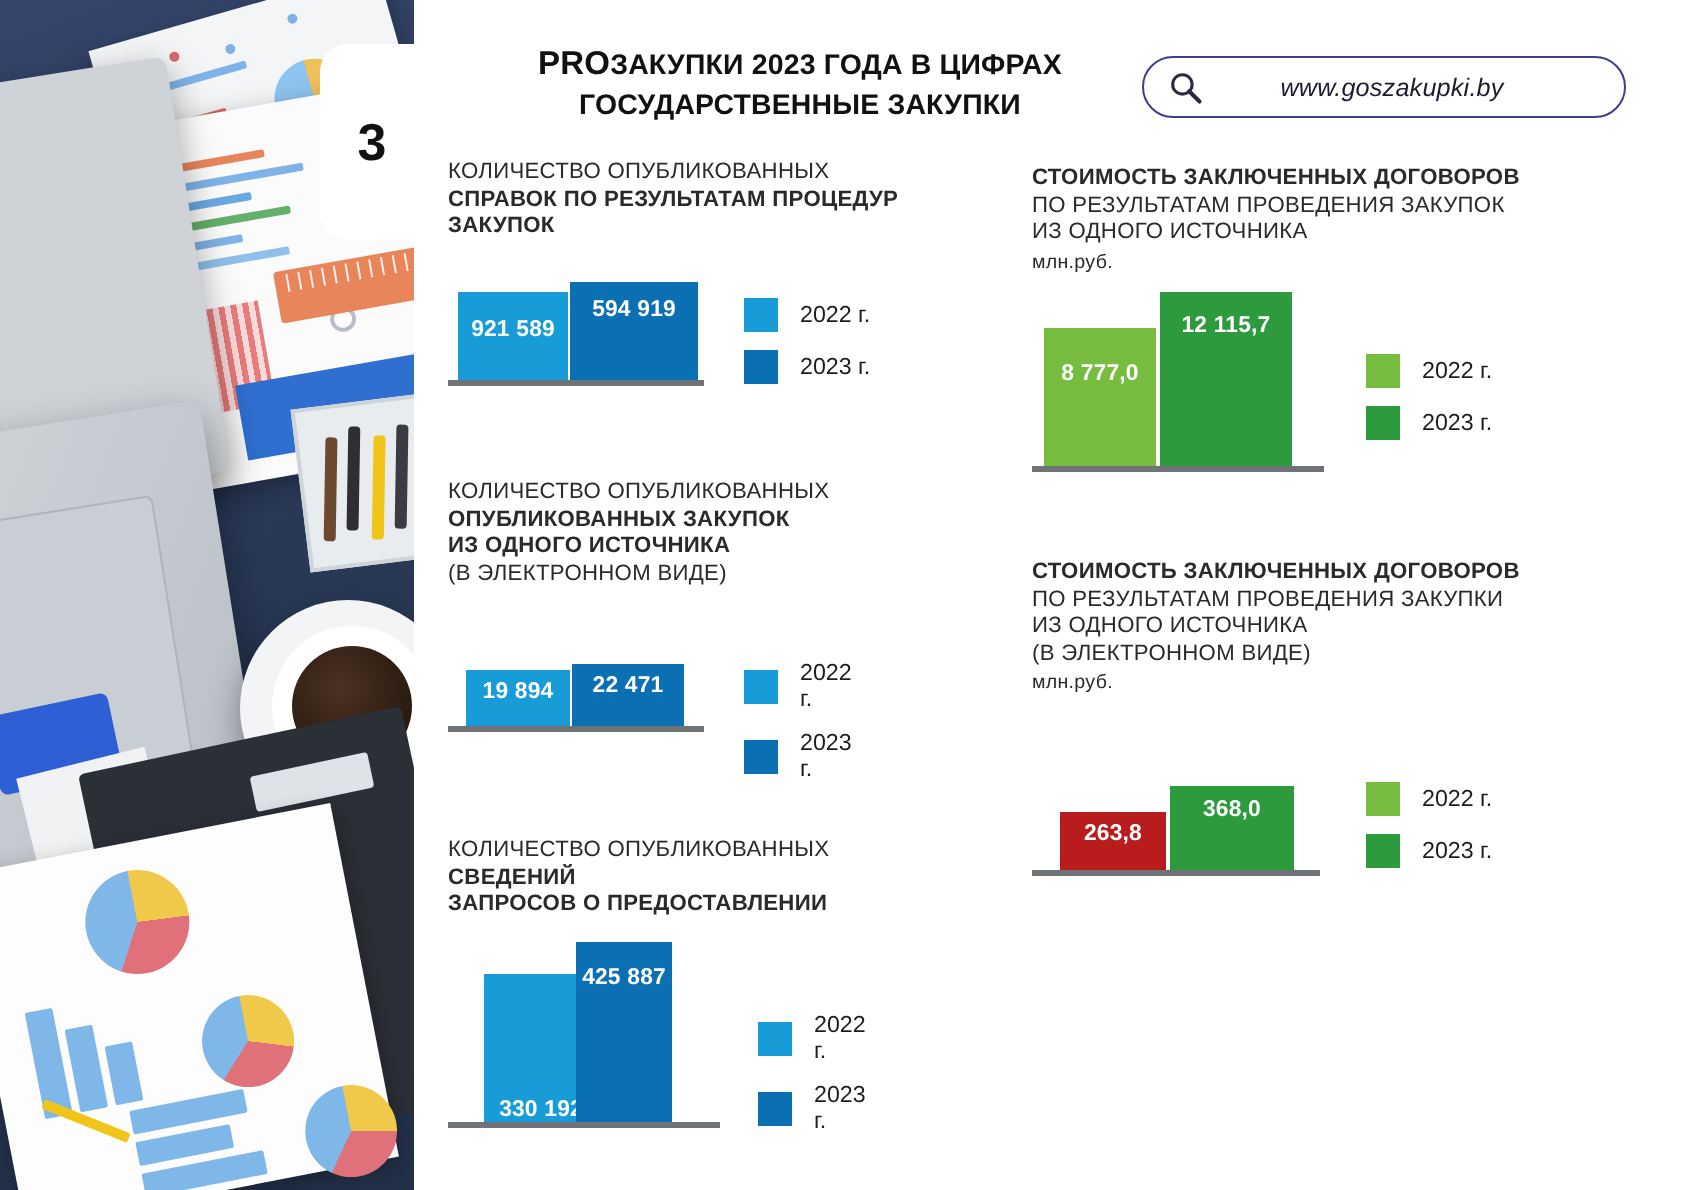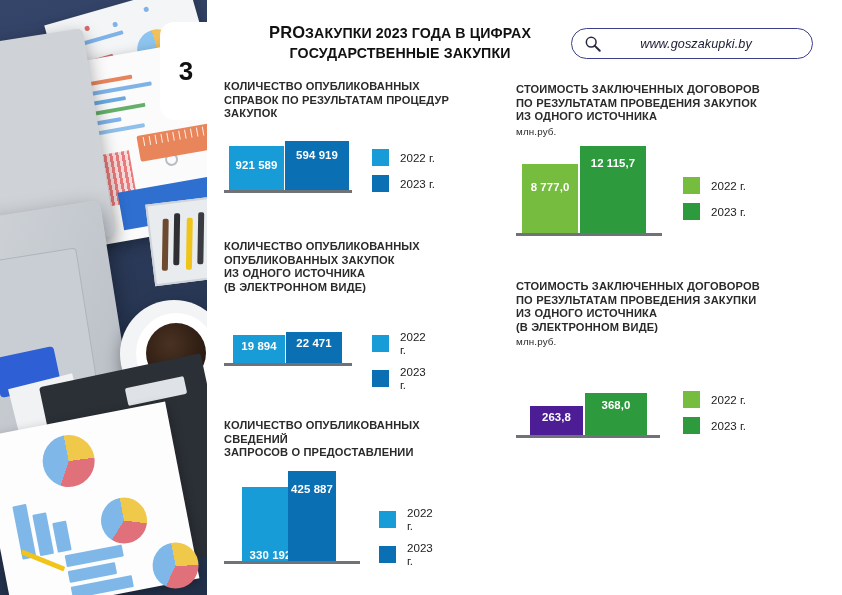--- a/index.html
+++ b/index.html
@@ -87,21 +87,21 @@
   }
   .mag{margin-left:12px;width:18px;height:18px;flex:0 0 auto;}
   .url{
     flex:1;text-align:center;padding-right:22px;
     font-size:12.6px;color:#1b1b33;letter-spacing:.1px;font-style:italic;
   }
 
   
   .block{position:absolute;}
   .heading{font-size:11.1px;color:#2a2a2a;line-height:13.6px;letter-spacing:.15px;}
-  .heading .l{font-weight:bold;}
+  .heading .l{font-weight:normal;}
   .heading .b{font-weight:bold;}
   .units{font-size:9.8px;color:#2a2a2a;font-weight:normal;margin-top:1px;}
 
   .plot{position:relative;}
   .baseline{position:absolute;left:0;bottom:0;height:3px;background:#6f7377;}
   .bar{position:absolute;bottom:3px;display:flex;align-items:flex-start;
        justify-content:center;}
   .bar span{color:#ffffff;font-weight:bold;font-size:11.4px;
        letter-spacing:.1px;white-space:nowrap;}
 
@@ -350,21 +350,21 @@
   <div class="block" style="left:516px;top:280px;">
     <div class="heading">
       <div class="b">СТОИМОСТЬ ЗАКЛЮЧЕННЫХ ДОГОВОРОВ</div>
       <div class="l">ПО РЕЗУЛЬТАТАМ ПРОВЕДЕНИЯ ЗАКУПКИ</div>
       <div class="l">ИЗ ОДНОГО ИСТОЧНИКА</div>
       <div class="l">(В ЭЛЕКТРОННОМ ВИДЕ)</div>
       <div class="units">млн.руб.</div>
     </div>
     <div class="plot" style="width:150px;height:44px;margin-top:45px;">
       <div class="baseline" style="width:144px;"></div>
-      <div class="bar" style="left:14px;width:53px;height:24px;background:#4c1d95;padding-top:5px;">
+      <div class="bar" style="left:14px;width:53px;height:24px;background:#b91c1c;padding-top:5px;">
         <span>263,8</span>
       </div>
       <div class="bar" style="left:69px;width:62px;height:36px;background:#2E9A3E;padding-top:6px;">
         <span>368,0</span>
       </div>
     </div>
     <div class="legend" style="left:167px;top:111px;">
       <div class="lrow">
         <div class="sw" style="background:#76BC3F;"></div>
         <div class="ltx">2022 г.</div>

